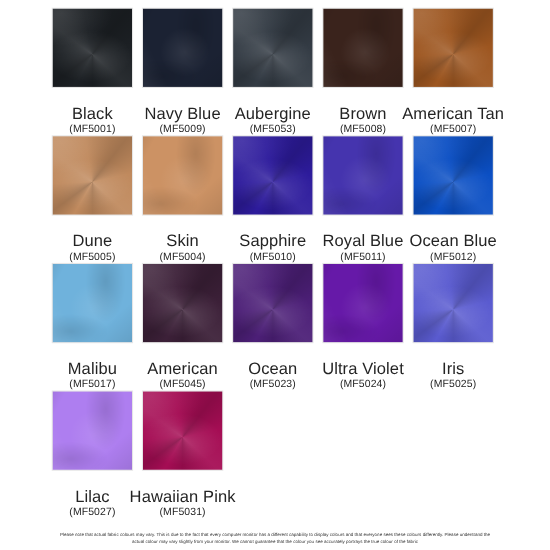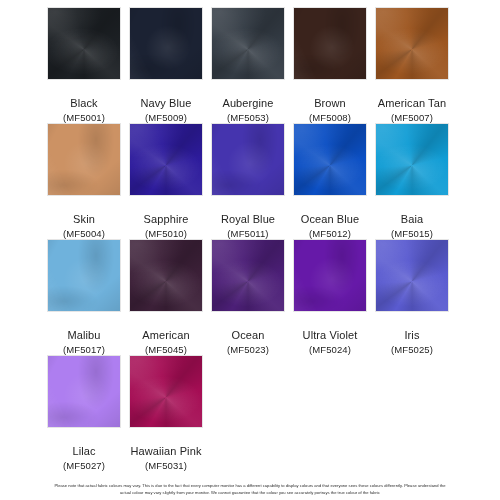--- a/index.html
+++ b/index.html
@@ -85,21 +85,21 @@
   .fold.b::after {
     background:
       radial-gradient(ellipse 26% 54% at 62% 30%, rgba(0,0,0,0.13), rgba(0,0,0,0) 70%),
       radial-gradient(ellipse 48% 22% at 30% 76%, rgba(0,0,0,0.12), rgba(0,0,0,0) 72%),
       radial-gradient(ellipse 30% 30% at 52% 54%, rgba(255,255,255,0.09), rgba(255,255,255,0) 75%);
   }
   .swatch-label {
     margin-top: 18px;
     text-align: center;
     color: #242424;
-    font-size: 11px;
+    font-size: 15px;
     line-height: 13.5px;
     letter-spacing: 0.1px;
     white-space: nowrap;
   }
   .swatch-code {
     text-align: left;
     color: #242424;
     font-size: 9.5px;
     line-height: 13.5px;
     letter-spacing: 0.1px;
@@ -152,20 +152,27 @@
         <div class="swatch-code">(MF5008)</div>
       </div>
       <div class="swatch-cell">
         <div class="swatch-tile" style="background: rgb(157, 86, 32);">
           <div class="fold a"></div>
         </div>
         <div class="swatch-label">American Tan</div>
         <div class="swatch-code">(MF5007)</div>
       </div>
       <div class="swatch-cell">
+        <div class="swatch-tile" style="background: rgb(192, 138, 94);">
+          <div class="fold a"></div>
+        </div>
+        <div class="swatch-label">Dune</div>
+        <div class="swatch-code">(MF5005)</div>
+      </div>
+      <div class="swatch-cell">
         <div class="swatch-tile" style="background: rgb(204, 146, 100);">
           <div class="fold b"></div>
         </div>
         <div class="swatch-label">Skin</div>
         <div class="swatch-code">(MF5004)</div>
       </div>
       <div class="swatch-cell">
         <div class="swatch-tile" style="background: rgb(45, 27, 156);">
           <div class="fold a"></div>
         </div>
@@ -178,27 +185,20 @@
         </div>
         <div class="swatch-label">Royal Blue</div>
         <div class="swatch-code">(MF5011)</div>
       </div>
       <div class="swatch-cell">
         <div class="swatch-tile" style="background: rgb(11, 79, 196);">
           <div class="fold a"></div>
         </div>
         <div class="swatch-label">Ocean Blue</div>
         <div class="swatch-code">(MF5012)</div>
-      </div>
-      <div class="swatch-cell">
-        <div class="swatch-tile" style="background: rgb(17, 157, 213);">
-          <div class="fold a"></div>
-        </div>
-        <div class="swatch-label">Baia</div>
-        <div class="swatch-code">(MF5015)</div>
       </div>
       <div class="swatch-cell">
         <div class="swatch-tile" style="background: rgb(111, 178, 220);">
           <div class="fold b"></div>
         </div>
         <div class="swatch-label">Malibu</div>
         <div class="swatch-code">(MF5017)</div>
       </div>
       <div class="swatch-cell">
         <div class="swatch-tile" style="background: rgb(60, 32, 56);">

